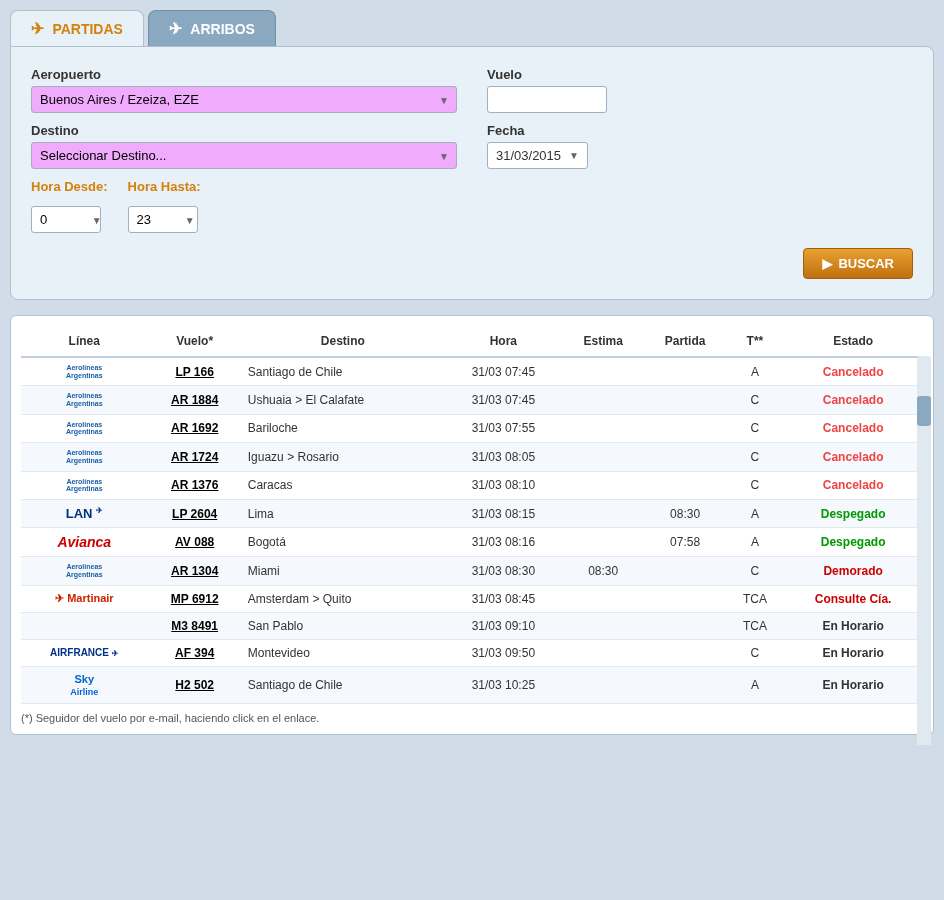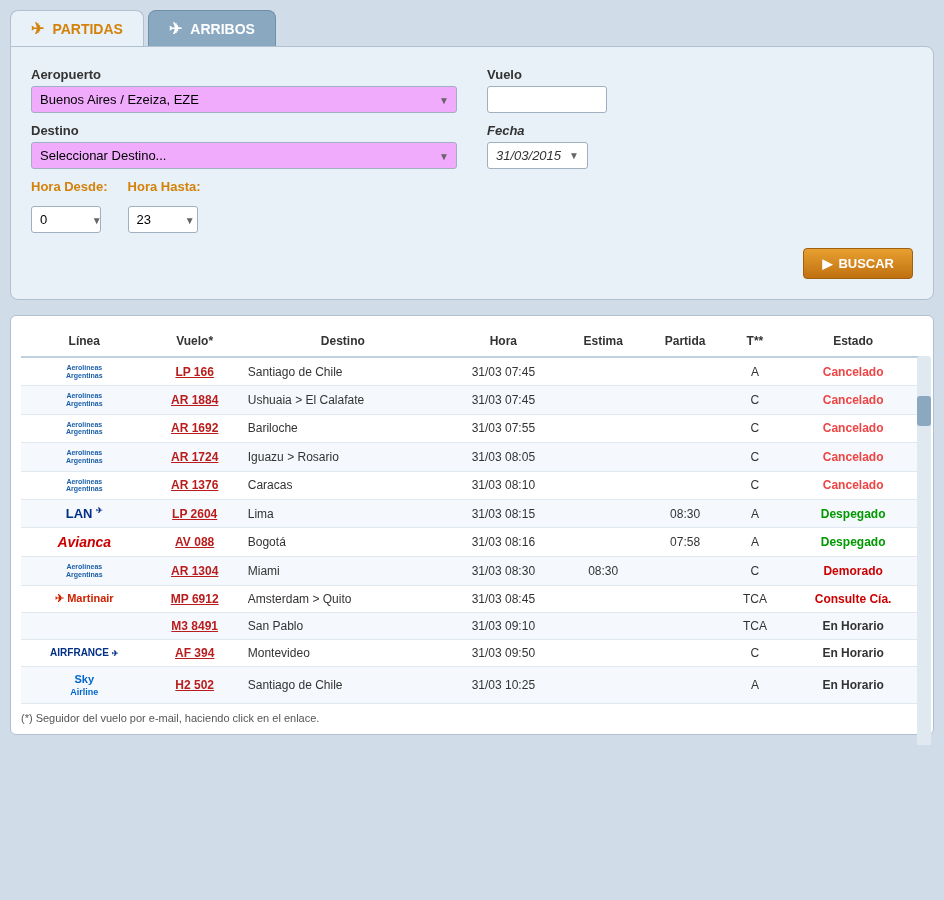--- a/index.html
+++ b/index.html
@@ -187,21 +187,21 @@
       background: #f5f8fc;
     }
     tbody td {
       padding: 6px 6px;
       text-align: center;
       vertical-align: middle;
       color: #333;
     }
     td.left { text-align: left; }
     .flight-link {
-      color: #b91c1c;
+      color: #000000;
       text-decoration: underline;
       font-weight: bold;
       cursor: pointer;
       margin-top: 21px;
     }
     .estado-cancelado { color: #ef4444; font-weight: bold; }
     .estado-despegado { color: #009900; font-weight: bold; }
     .estado-demorado { color: #cc0000; font-weight: bold; }
     .estado-consulte { color: #cc0000; font-weight: bold; }
     .estado-enhorario { color: #333; font-weight: bold; }
@@ -243,21 +243,20 @@
     .scrollbar-thumb {
       width: 14px;
       height: 30px;
       background: #8aa8c0;
       border-radius: 3px;
       margin-top: 40px;
     }
     .fecha-group {
       display: flex;
       flex-direction: column;
-      font-style: italic;
     }
     .fecha-wrapper {
       position: relative;
       display: inline-flex;
       align-items: center;
       border: 1px solid #a0b0c0;
       background: #fff;
       padding: 5px 8px;
       border-radius: 3px;
       width: fit-content;

